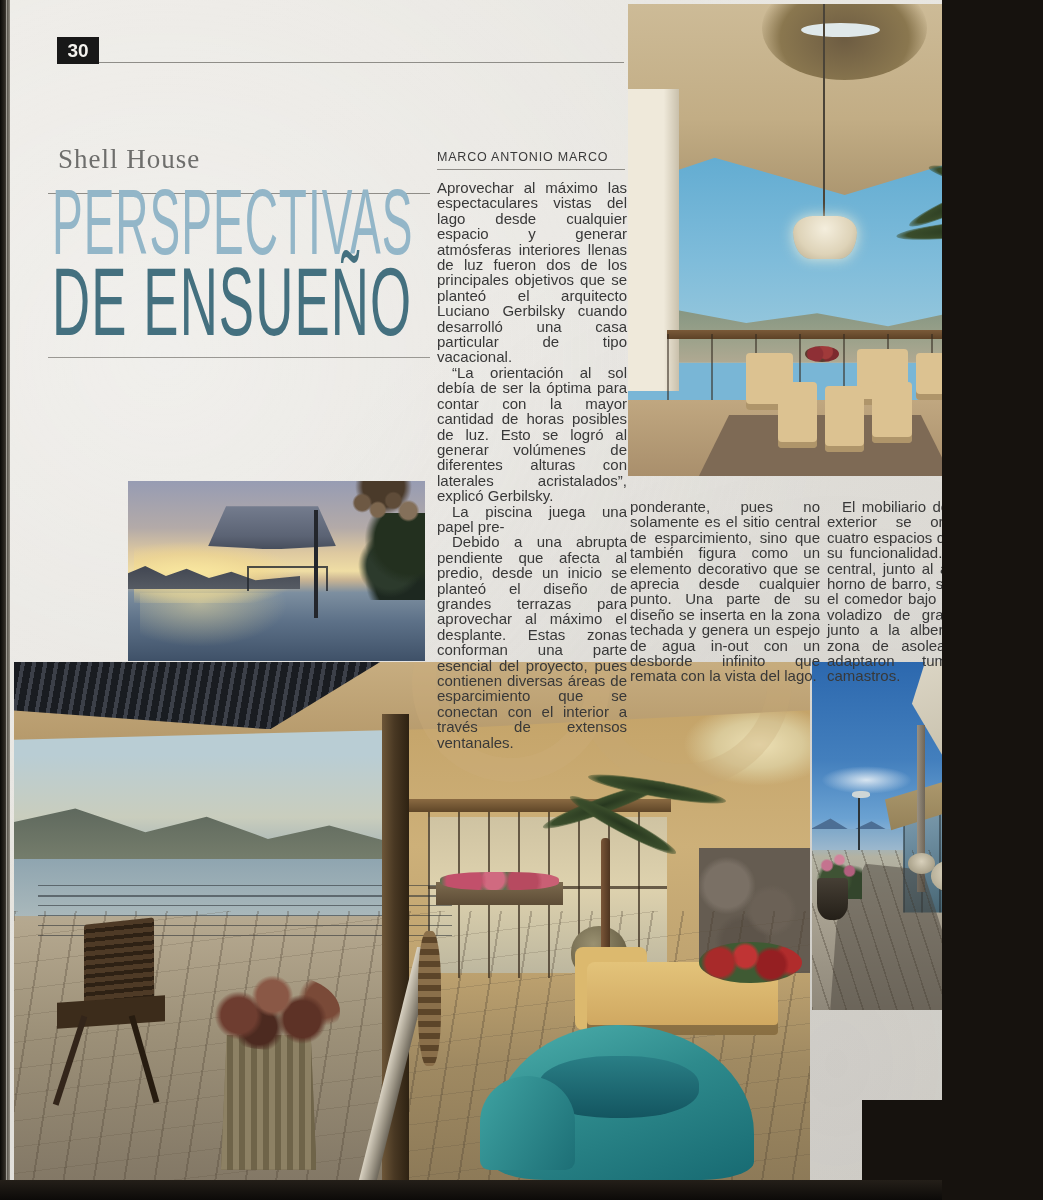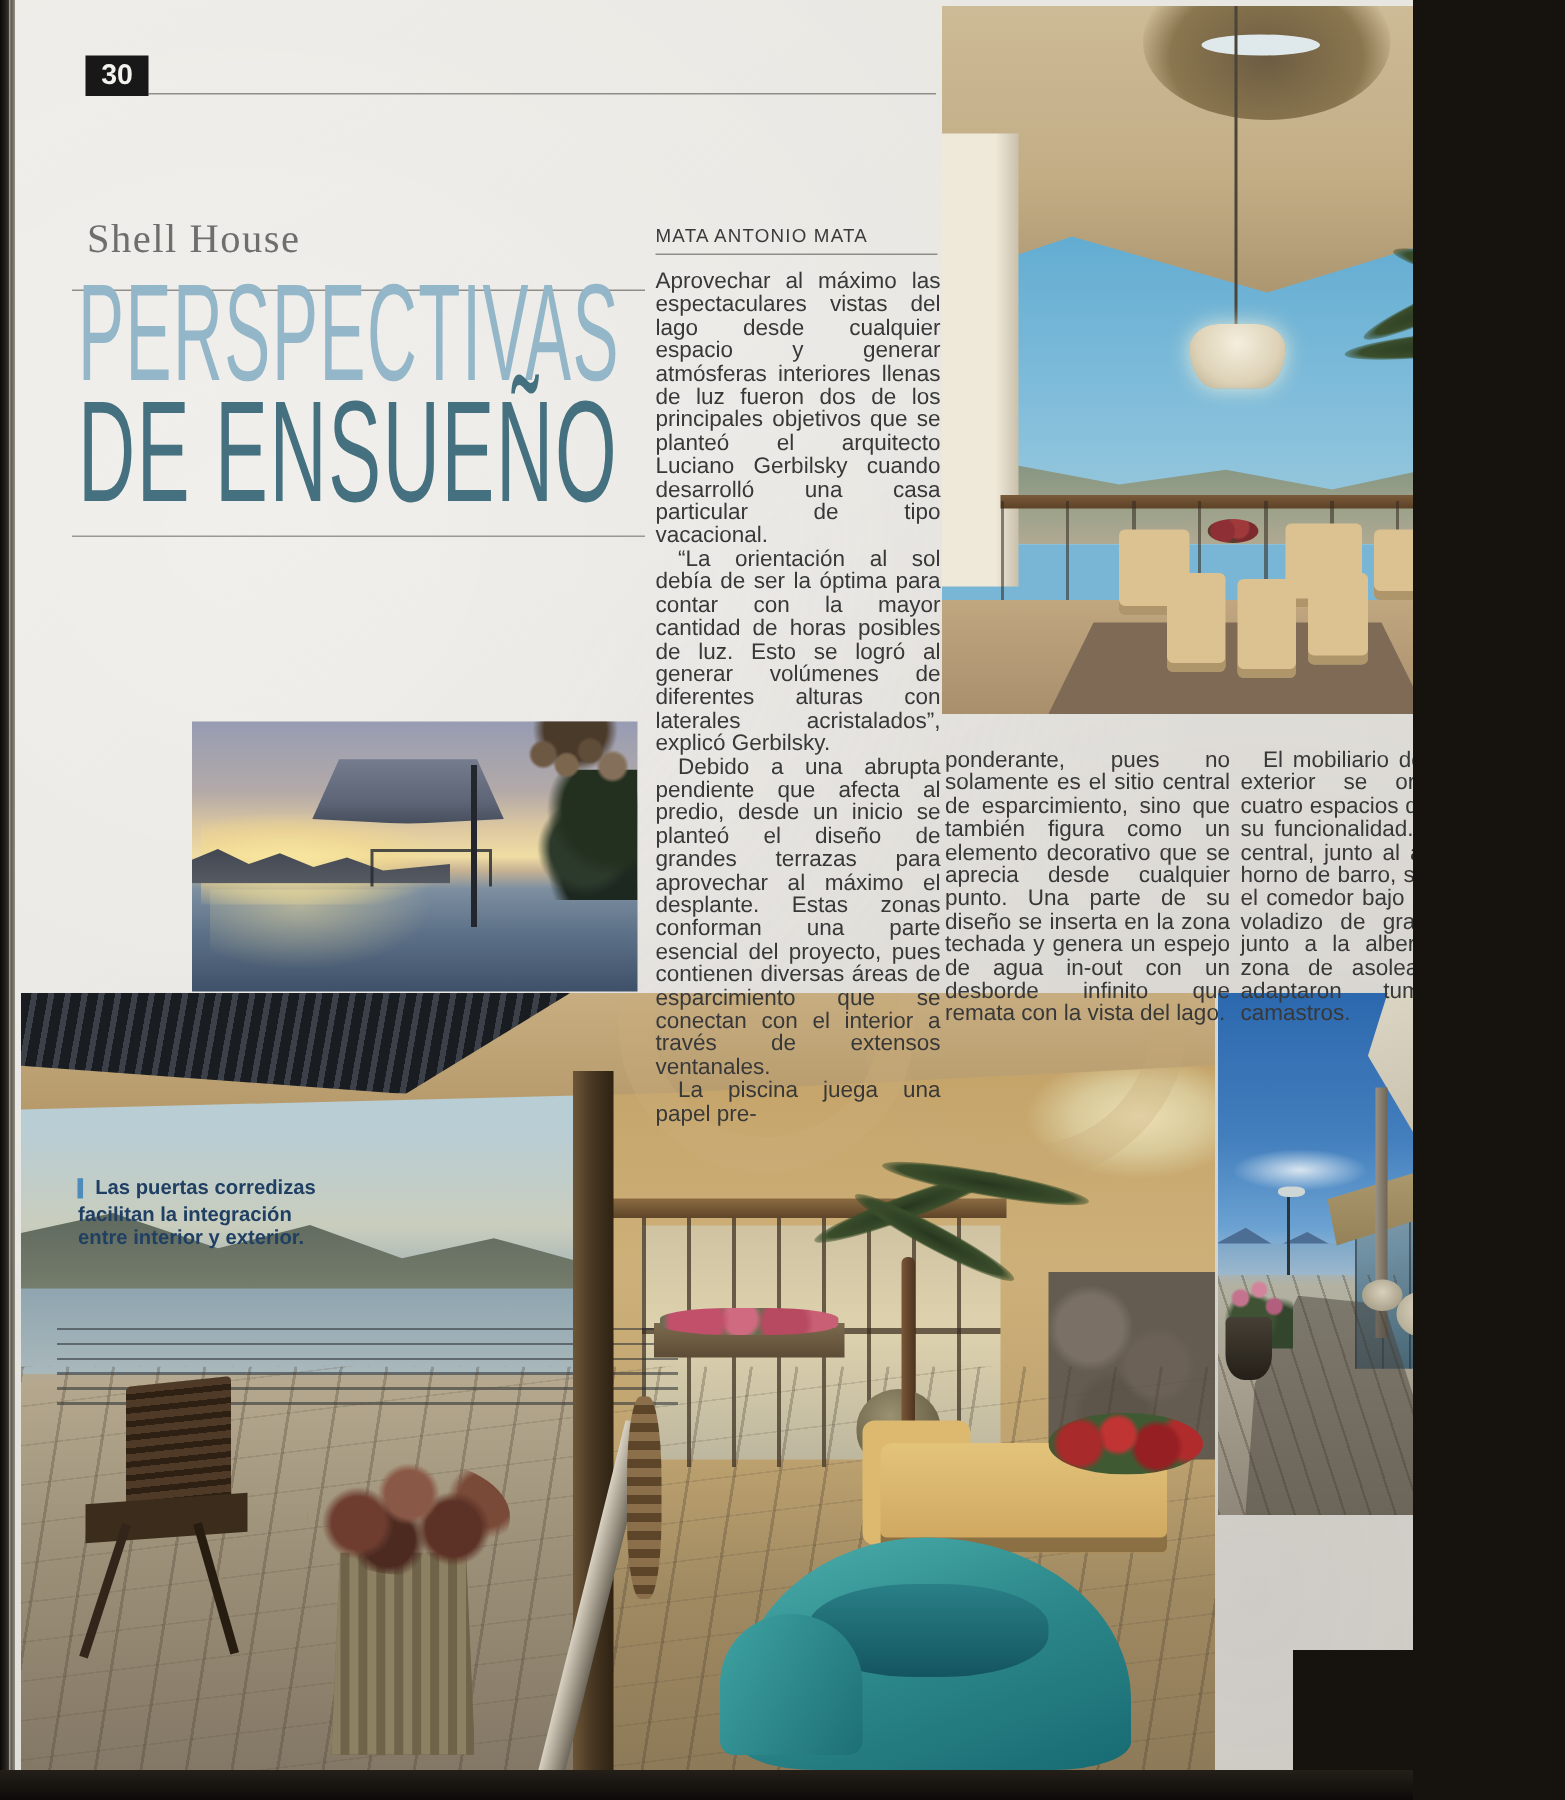--- a/index.html
+++ b/index.html
@@ -254,28 +254,28 @@
   <div id="paper"></div>
   <div id="corner-dark"></div>
 
   <div class="folio">30</div>
   <div class="rule" id="rule-top"></div>
   <div class="kicker">Shell House</div>
   <div class="rule" id="rule-title-top"></div>
   <div class="title-line" id="title1">PERSPECTIVAS</div>
   <div class="title-line" id="title2">DE ENSUEÑO</div>
   <div class="rule" id="rule-title-bottom"></div>
-  <div class="byline">MATA ANTONIO MATA</div>
+  <div class="byline">MARCO ANTONIO MARCO</div>
   <div class="rule" id="rule-byline"></div>
 
   <div class="col" id="col1">
     <p>Aprovechar al máximo las espectaculares vistas del lago desde cualquier espacio y generar atmósferas interiores llenas de luz fueron dos de los principales objetivos que se planteó el arquitecto Luciano Gerbilsky cuando desarrolló una casa particular de tipo vacacional.</p>
     <p>“La orientación al sol debía de ser la óptima para contar con la mayor cantidad de horas posibles de luz. Esto se logró al generar volúmenes de diferentes alturas con laterales acristalados”, explicó Gerbilsky.</p>
+    <p>La piscina juega una papel pre-</p>
     <p>Debido a una abrupta pendiente que afecta al predio, desde un inicio se planteó el diseño de grandes terrazas para aprovechar al máximo el desplante. Estas zonas conforman una parte esencial del proyecto, pues contienen diversas áreas de esparcimiento que se conectan con el interior a través de extensos ventanales.</p>
-    <p>La piscina juega una papel pre-</p>
   </div>
   <div class="col" id="col2">
     <p>ponderante, pues no solamente es el sitio central de esparcimiento, sino que también figura como un elemento decorativo que se aprecia desde cualquier punto. Una parte de su diseño se inserta en la zona techada y genera un espejo de agua in-out con un desborde infinito que remata con la vista del lago.</p>
   </div>
   <div class="col" id="col3">
     <p>El mobiliario de esta zona exterior se organizó en cuatro espacios definidos por su funcionalidad. En el área central, junto al asador y un horno de barro, se encuentra el comedor bajo un techo en voladizo de gran altura y, junto a la alberca —en la zona de asoleadero—, se adaptaron tumbonas y camastros.</p>
   </div>
 
   <div class="photo" id="photo1">
     <div class="ly p1-sky"></div>
@@ -372,19 +372,16 @@
     <div class="ly p4-decklines"></div>
     <div class="ly p4-planter"></div>
     <div class="ly p4-pot"></div>
     <div class="ly p4-lamp"></div>
     <div class="ly p4-lamphead"></div>
     <div class="ly p4-chair3"></div>
     <div class="ly p4-chair1"></div>
     <div class="ly p4-chair2"></div>
   </div>
 
-  <div class="caption" id="caption1">
-    <span class="bullet">▍</span><span>Las puertas corredizas facilitan la integración entre interior y exterior.</span>
-  </div>
 
   <div id="right-wedge"></div>
   <div id="bottom-edge"></div>
 </div>
 
 </body></html>

